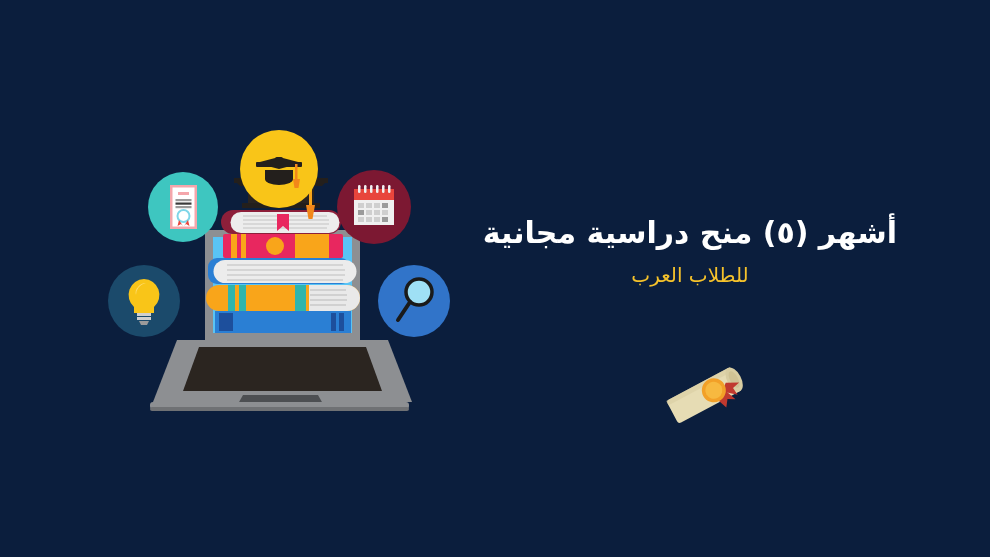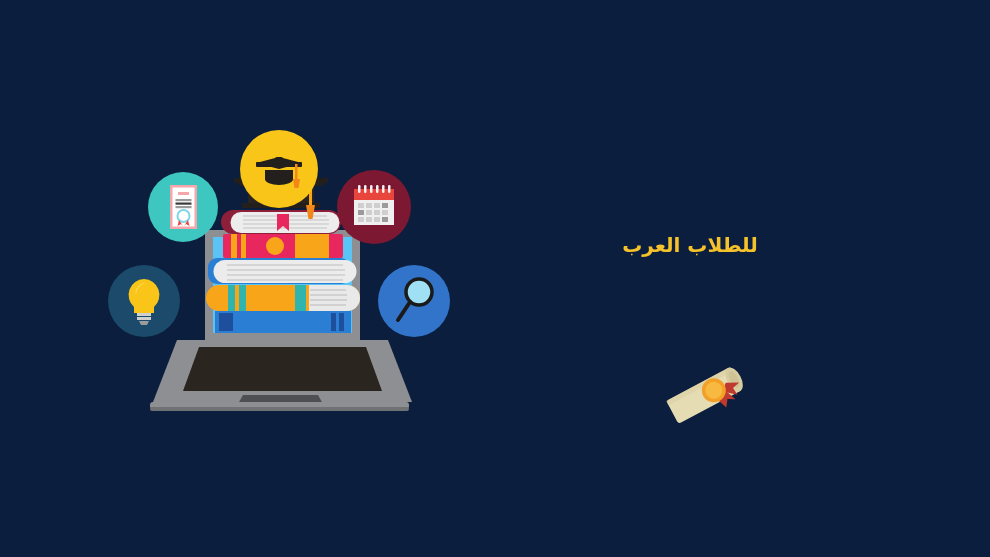--- a/index.html
+++ b/index.html
@@ -27,23 +27,23 @@
   }
   .headline {
     font-size: 30px;
     font-weight: bold;
     color: #ffffff;
     line-height: 1.25;
     letter-spacing: 0px;
     white-space: nowrap;
   }
   .subhead {
-    margin-top: 18px;
+    margin-top: 10px;
     font-size: 20px;
-    font-weight: bold;
+    font-weight: normal;
     color: #f5c22b;
     line-height: 1.3;
     white-space: nowrap;
   }
 
   
   .scroll-wrap {
     position: absolute;
     left: 650px;
     top: 350px;
@@ -218,20 +218,21 @@
     
     <div class="badge" style="left:283px; top:150px; width:72px; height:72px; background:#3174c9;">
       <svg width="72" height="72" viewBox="0 0 72 72">
         <circle cx="41" cy="27" r="13" fill="#9fe0f5" stroke="#1a1a1a" stroke-width="3.5"></circle>
         <line x1="32" y1="37" x2="20" y2="55" stroke="#1a1a1a" stroke-width="4" stroke-linecap="round"></line>
       </svg>
     </div>
   </div>
 
   <div class="text-block">
+    <div class="headline">أشهر (٥) منح دراسية مجانية</div>
     <div class="subhead">للطلاب العرب</div>
   </div>
 
   <div class="scroll-wrap">
     <svg width="110" height="90" viewBox="0 0 110 90">
       <g transform="rotate(-28 55 45)">
         <rect x="18" y="32" width="72" height="26" rx="3" fill="#e6dcb4"></rect>
         <rect x="18" y="32" width="72" height="5" fill="#d8cda2" opacity="0.6"></rect>
         <ellipse cx="88" cy="45" rx="7" ry="13" fill="#d8cda2"></ellipse>
         <ellipse cx="88" cy="45" rx="4" ry="9" fill="#cfc294"></ellipse>

